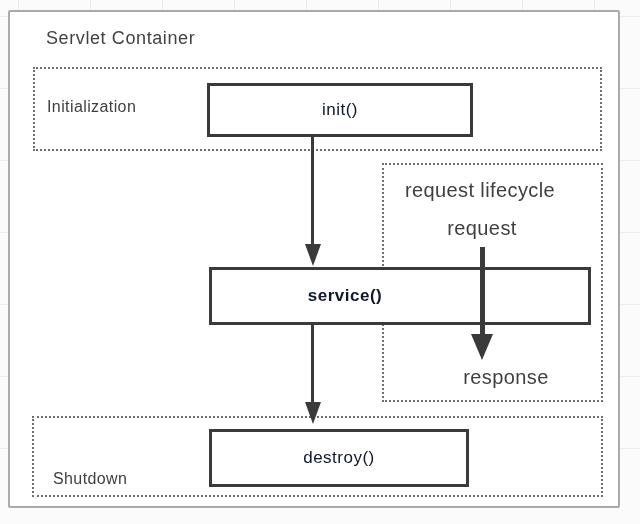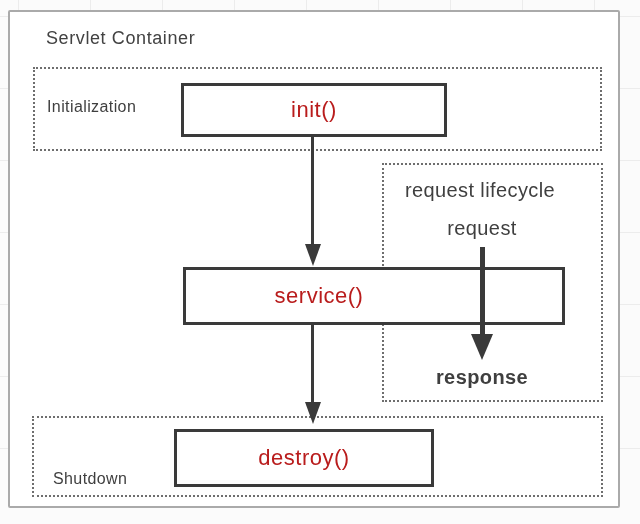--- a/index.html
+++ b/index.html
@@ -35,35 +35,35 @@
   .phase-label{
     position:absolute;z-index:3;font-size:16px;color:#3f3f3f;
     letter-spacing:0.4px;line-height:1;
   }
   .lbl-init{left:47px;top:99px;}
   .lbl-main{left:63px;top:291px;}
   .lbl-shutdown{left:53px;top:471px;}
   .method-box{
     position:absolute;background:#ffffff;border:3px solid #3a3a3a;
     box-sizing:border-box;z-index:3;display:flex;align-items:center;justify-content:center;
-    font-size:22px;color:#b91c1c;letter-spacing:0.5px;
+    font-size:17px;color:#0f172a;letter-spacing:0.5px;margin-left:26px;
   }
   .box-init{left:181px;top:83px;width:266px;height:54px;}
-  .box-service{left:183px;top:267px;width:382px;height:58px;justify-content:flex-start;}
+  .box-service{left:183px;top:267px;width:382px;height:58px;justify-content:flex-start;font-weight:bold;}
   .box-service .inner-center{
     width:266px;height:100%;display:flex;align-items:center;justify-content:center;
   }
-  .box-destroy{left:174px;top:429px;width:260px;height:58px;}
+  .box-destroy{left:183px;top:429px;width:260px;height:58px;}
   .rl-label{
     position:absolute;z-index:3;font-size:20px;color:#3f3f3f;
     letter-spacing:0.4px;line-height:1;text-align:center;
   }
   .lbl-reqlife{left:372px;top:180px;width:216px;}
   .lbl-request{left:432px;top:218px;width:100px;}
-  .lbl-response{left:432px;top:367px;width:100px;font-weight:bold;}
+  .lbl-response{left:456px;top:367px;width:100px;}
   .arrow-line{position:absolute;background:#3a3a3a;z-index:4;}
   .arrow-head{
     position:absolute;width:0;height:0;z-index:4;
     border-left:8px solid transparent;border-right:8px solid transparent;
     border-top:22px solid #3a3a3a;
   }
   .a1-line{left:311px;top:137px;width:3px;height:108px;}
   .a1-head{left:305px;top:244px;}
   .a2-line{left:311px;top:325px;width:3px;height:78px;}
   .a2-head{left:305px;top:402px;}

